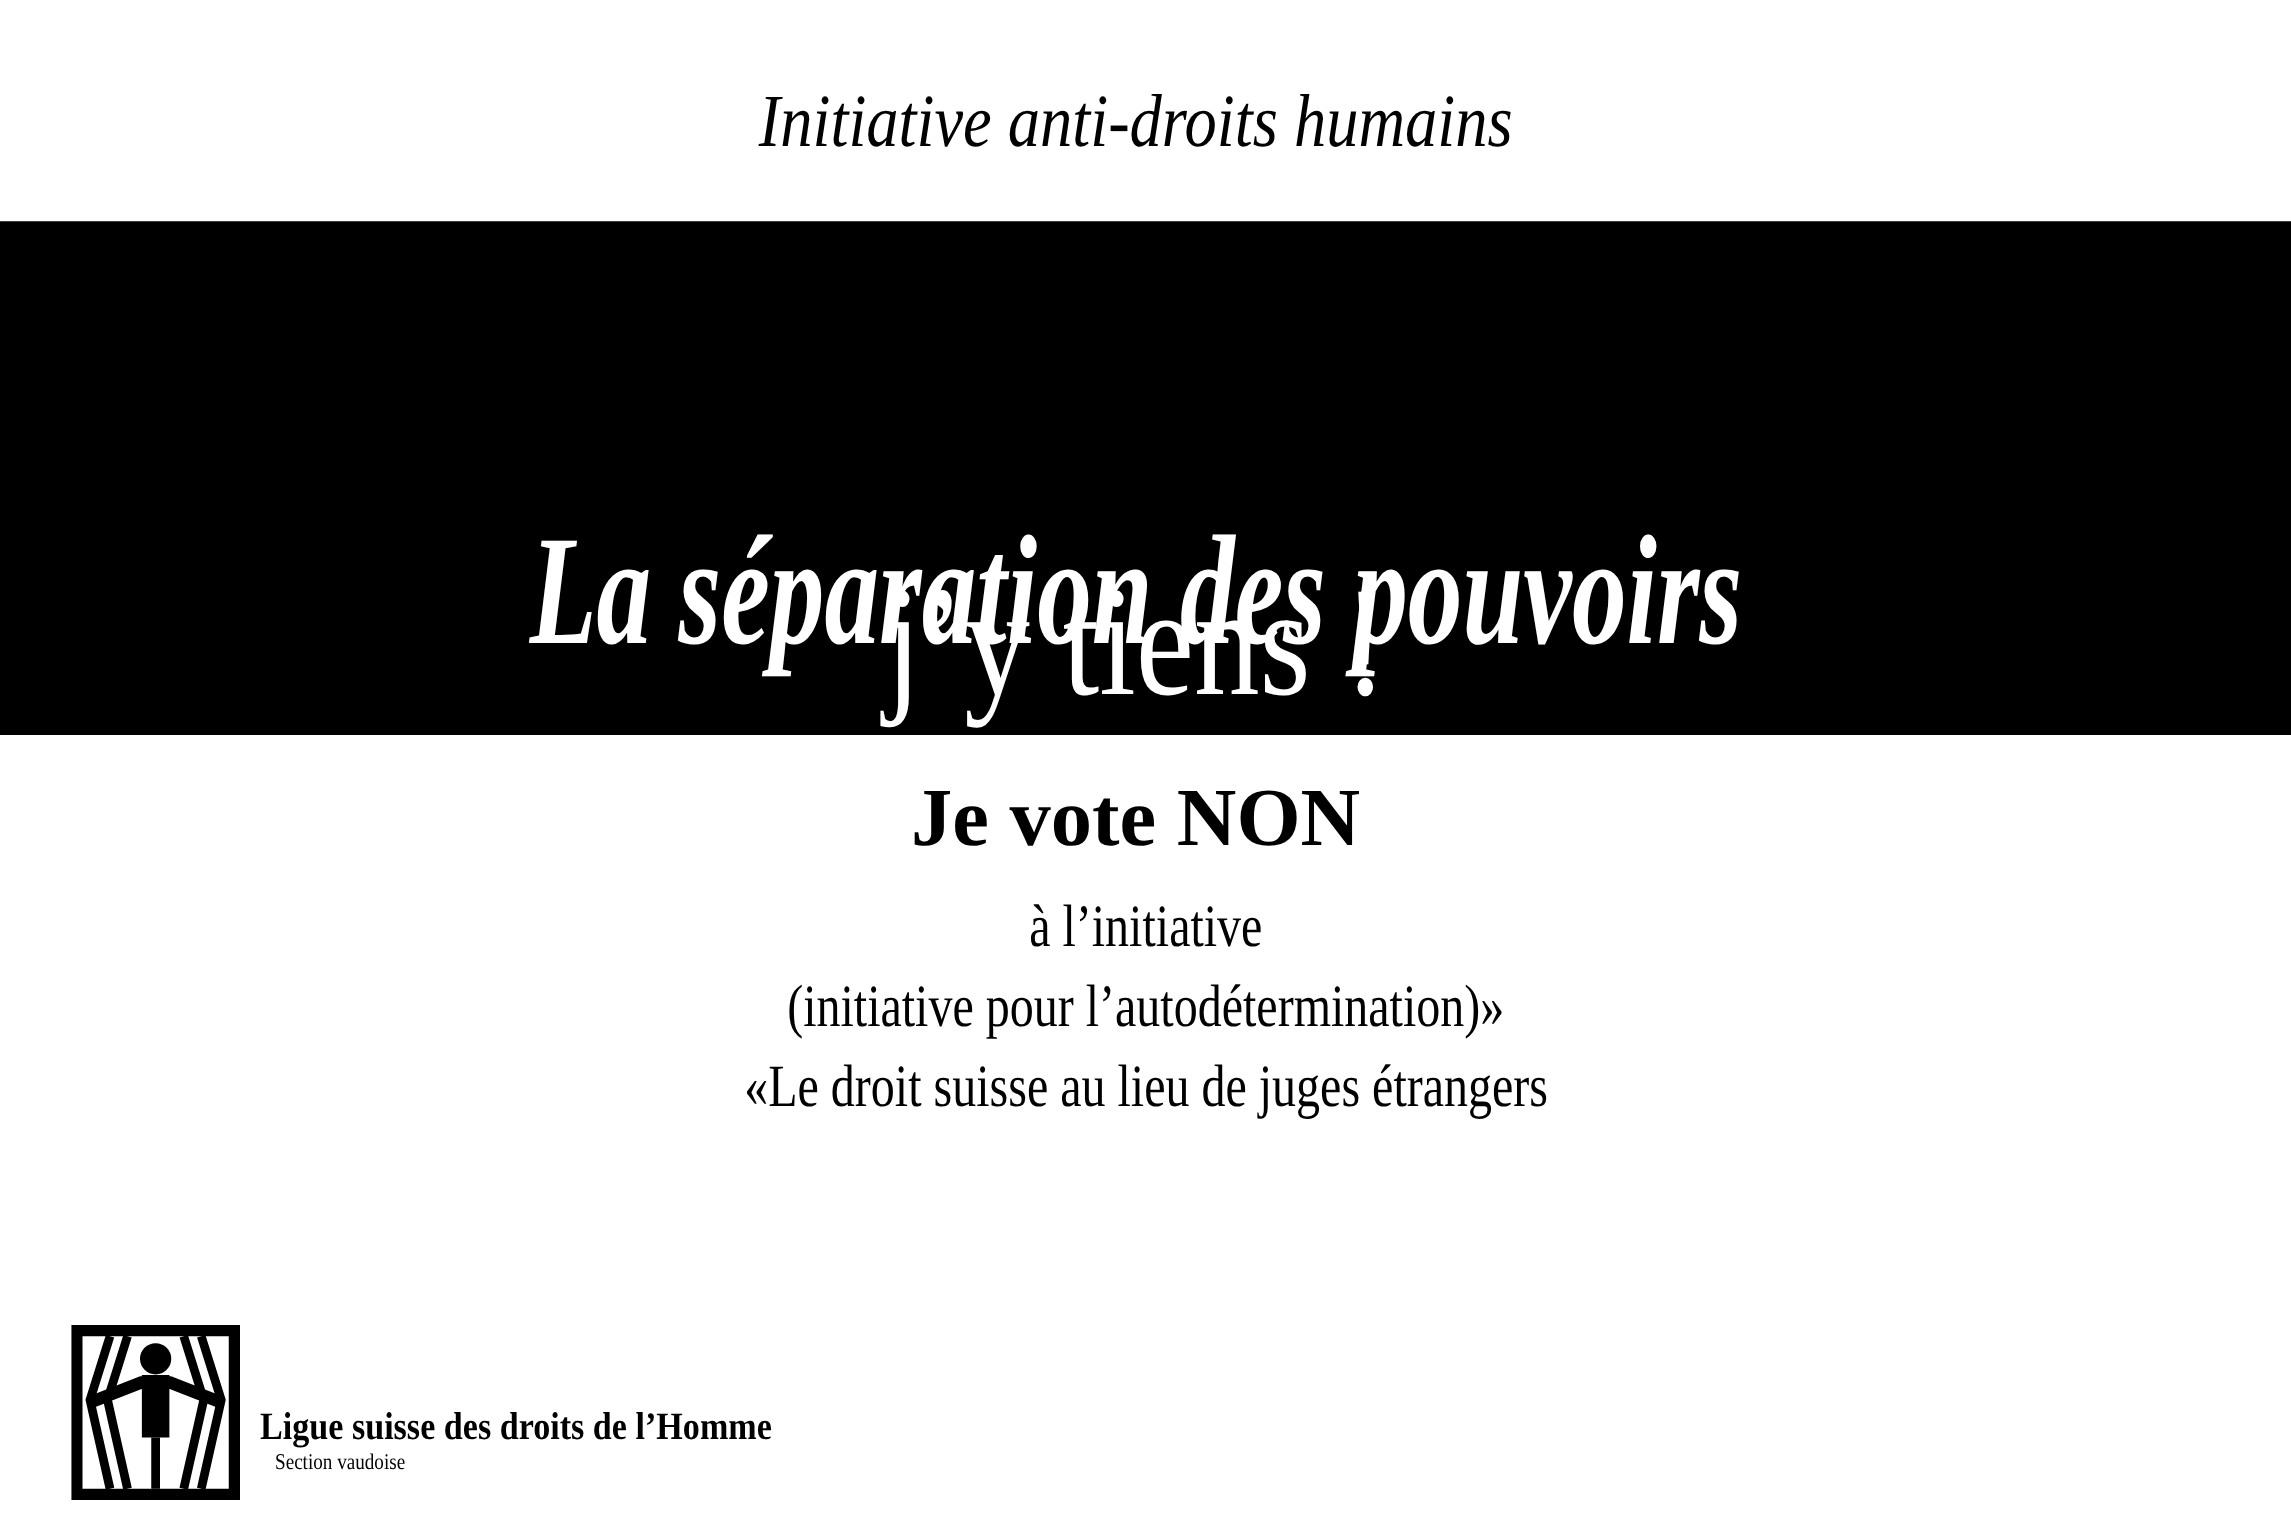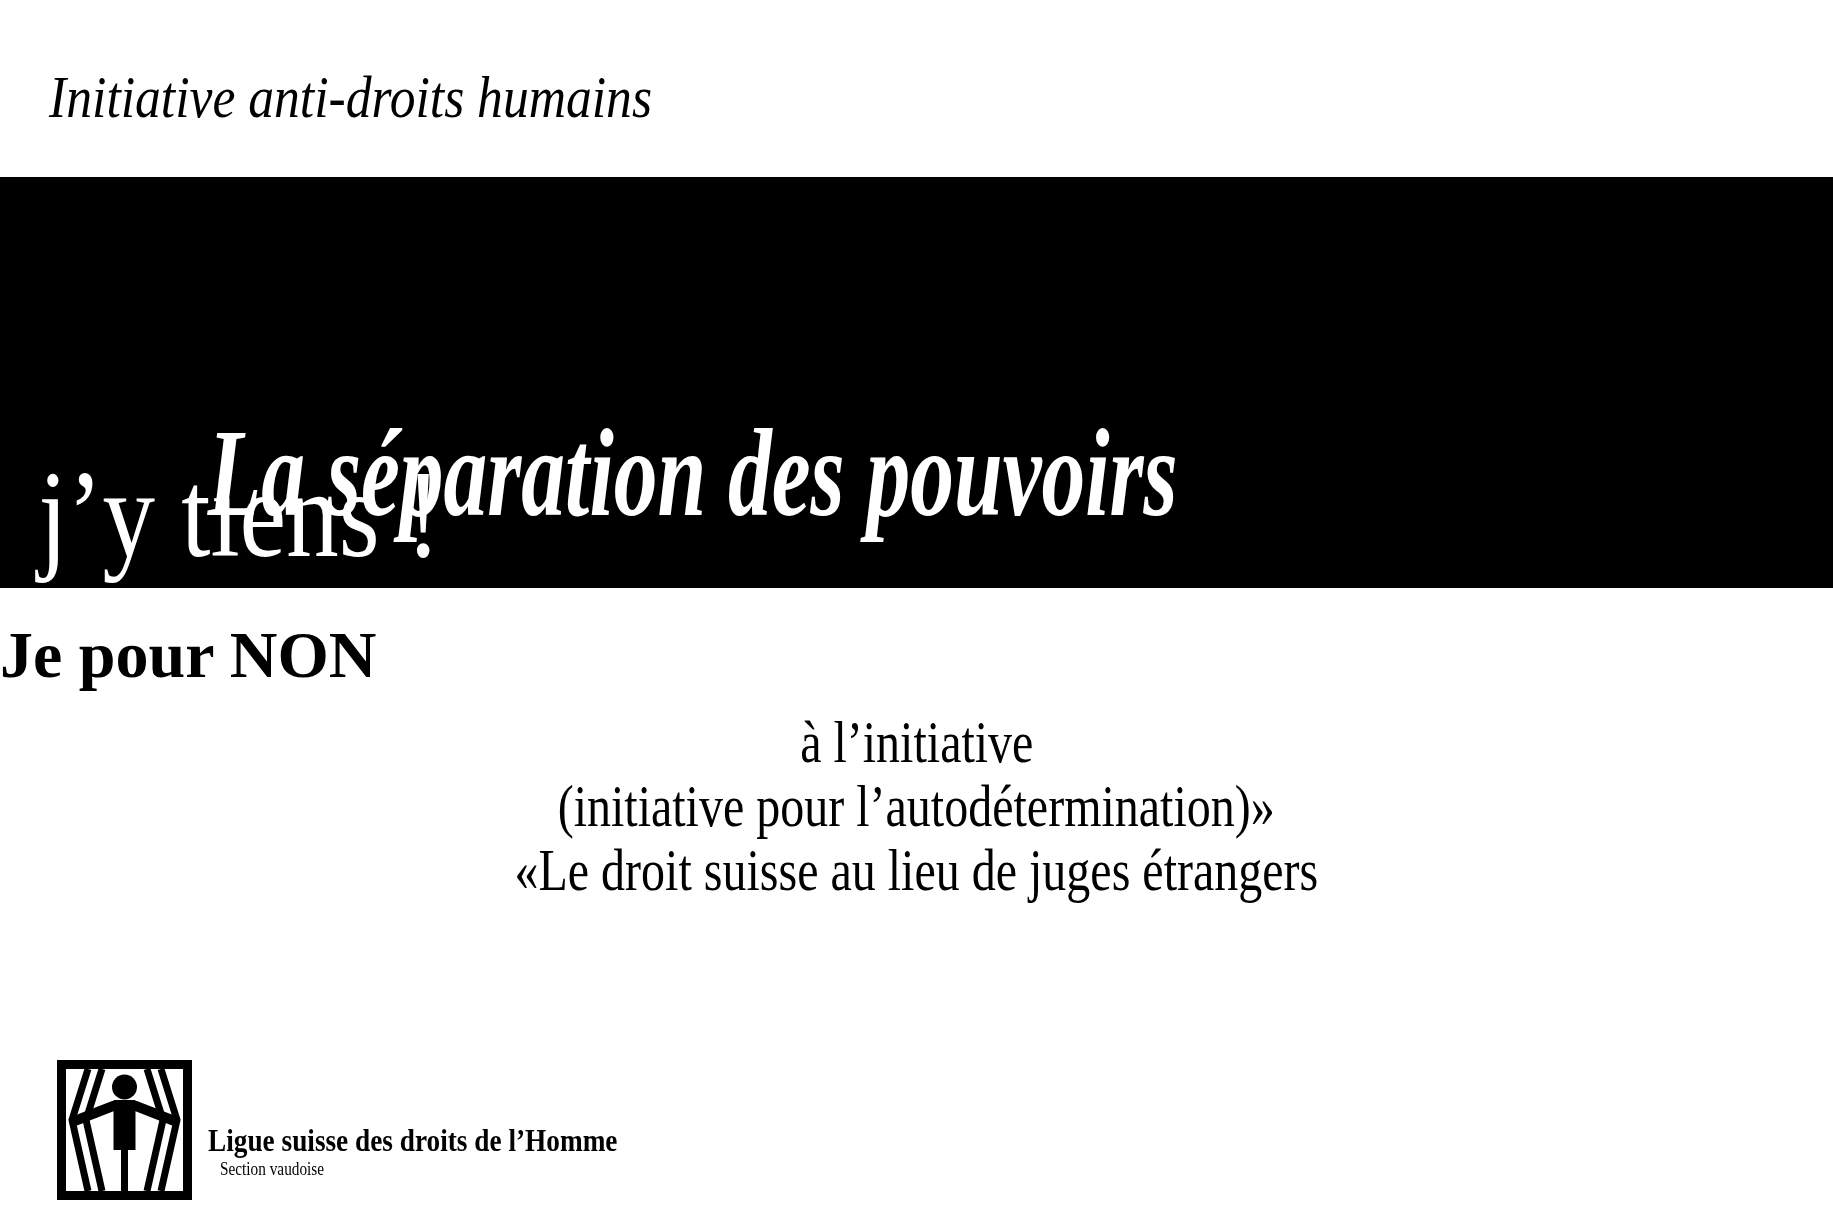--- a/index.html
+++ b/index.html
@@ -10,21 +10,21 @@
   }
   #poster {
     position: relative;
     width: 1833px; height: 1222px;
     background: var(--bg, #fff);
     color: var(--fg, #000);
     overflow: hidden;
   }
   .center-line {
     position: absolute; left: 0; right: 16px;
-    text-align: left;
+    text-align: center;
     line-height: 1;
     white-space: nowrap;
   }
   .squeeze { display: inline-block; transform-origin: 50% 50%; }
 
   .tagline {
     top: 67px;
     font-style: italic;
     font-size: 60px;
   }
@@ -57,21 +57,21 @@
     font-size: 66px;
   }
 
   .initiative-block {
     position: absolute; left: 0; right: 0;
     top: 710px;
   }
   .initiative-block .init-line {
     text-align: center;
     line-height: 64px;
-    font-size: 60px;
+    font-size: 48px;
     white-space: nowrap;
   }
   .initiative-block .squeeze { transform: scaleX(0.80); }
 
   .footer {
     position: absolute;
     left: 45px; top: 1060px;
     width: 700px; height: 145px; margin-left: 12px;
   }
   .logo {
@@ -109,21 +109,21 @@
   <div class="banner">
     <div class="center-line banner-line1">
       <span class="squeeze">La séparation des pouvoirs</span>
     </div>
     <div class="center-line banner-line2">
       <span class="squeeze">j’y tiens !</span>
     </div>
   </div>
 
   <div class="center-line vote-line">
-    <span>Je pour NON</span>
+    <span>Je vote NON</span>
   </div>
 
   <div class="initiative-block">
     <div class="init-line">
       <span class="squeeze">à l’initiative</span>
     </div>
     <div class="init-line">
       <span class="squeeze">(initiative pour l’autodétermination)»</span>
     </div>
     <div class="init-line">

